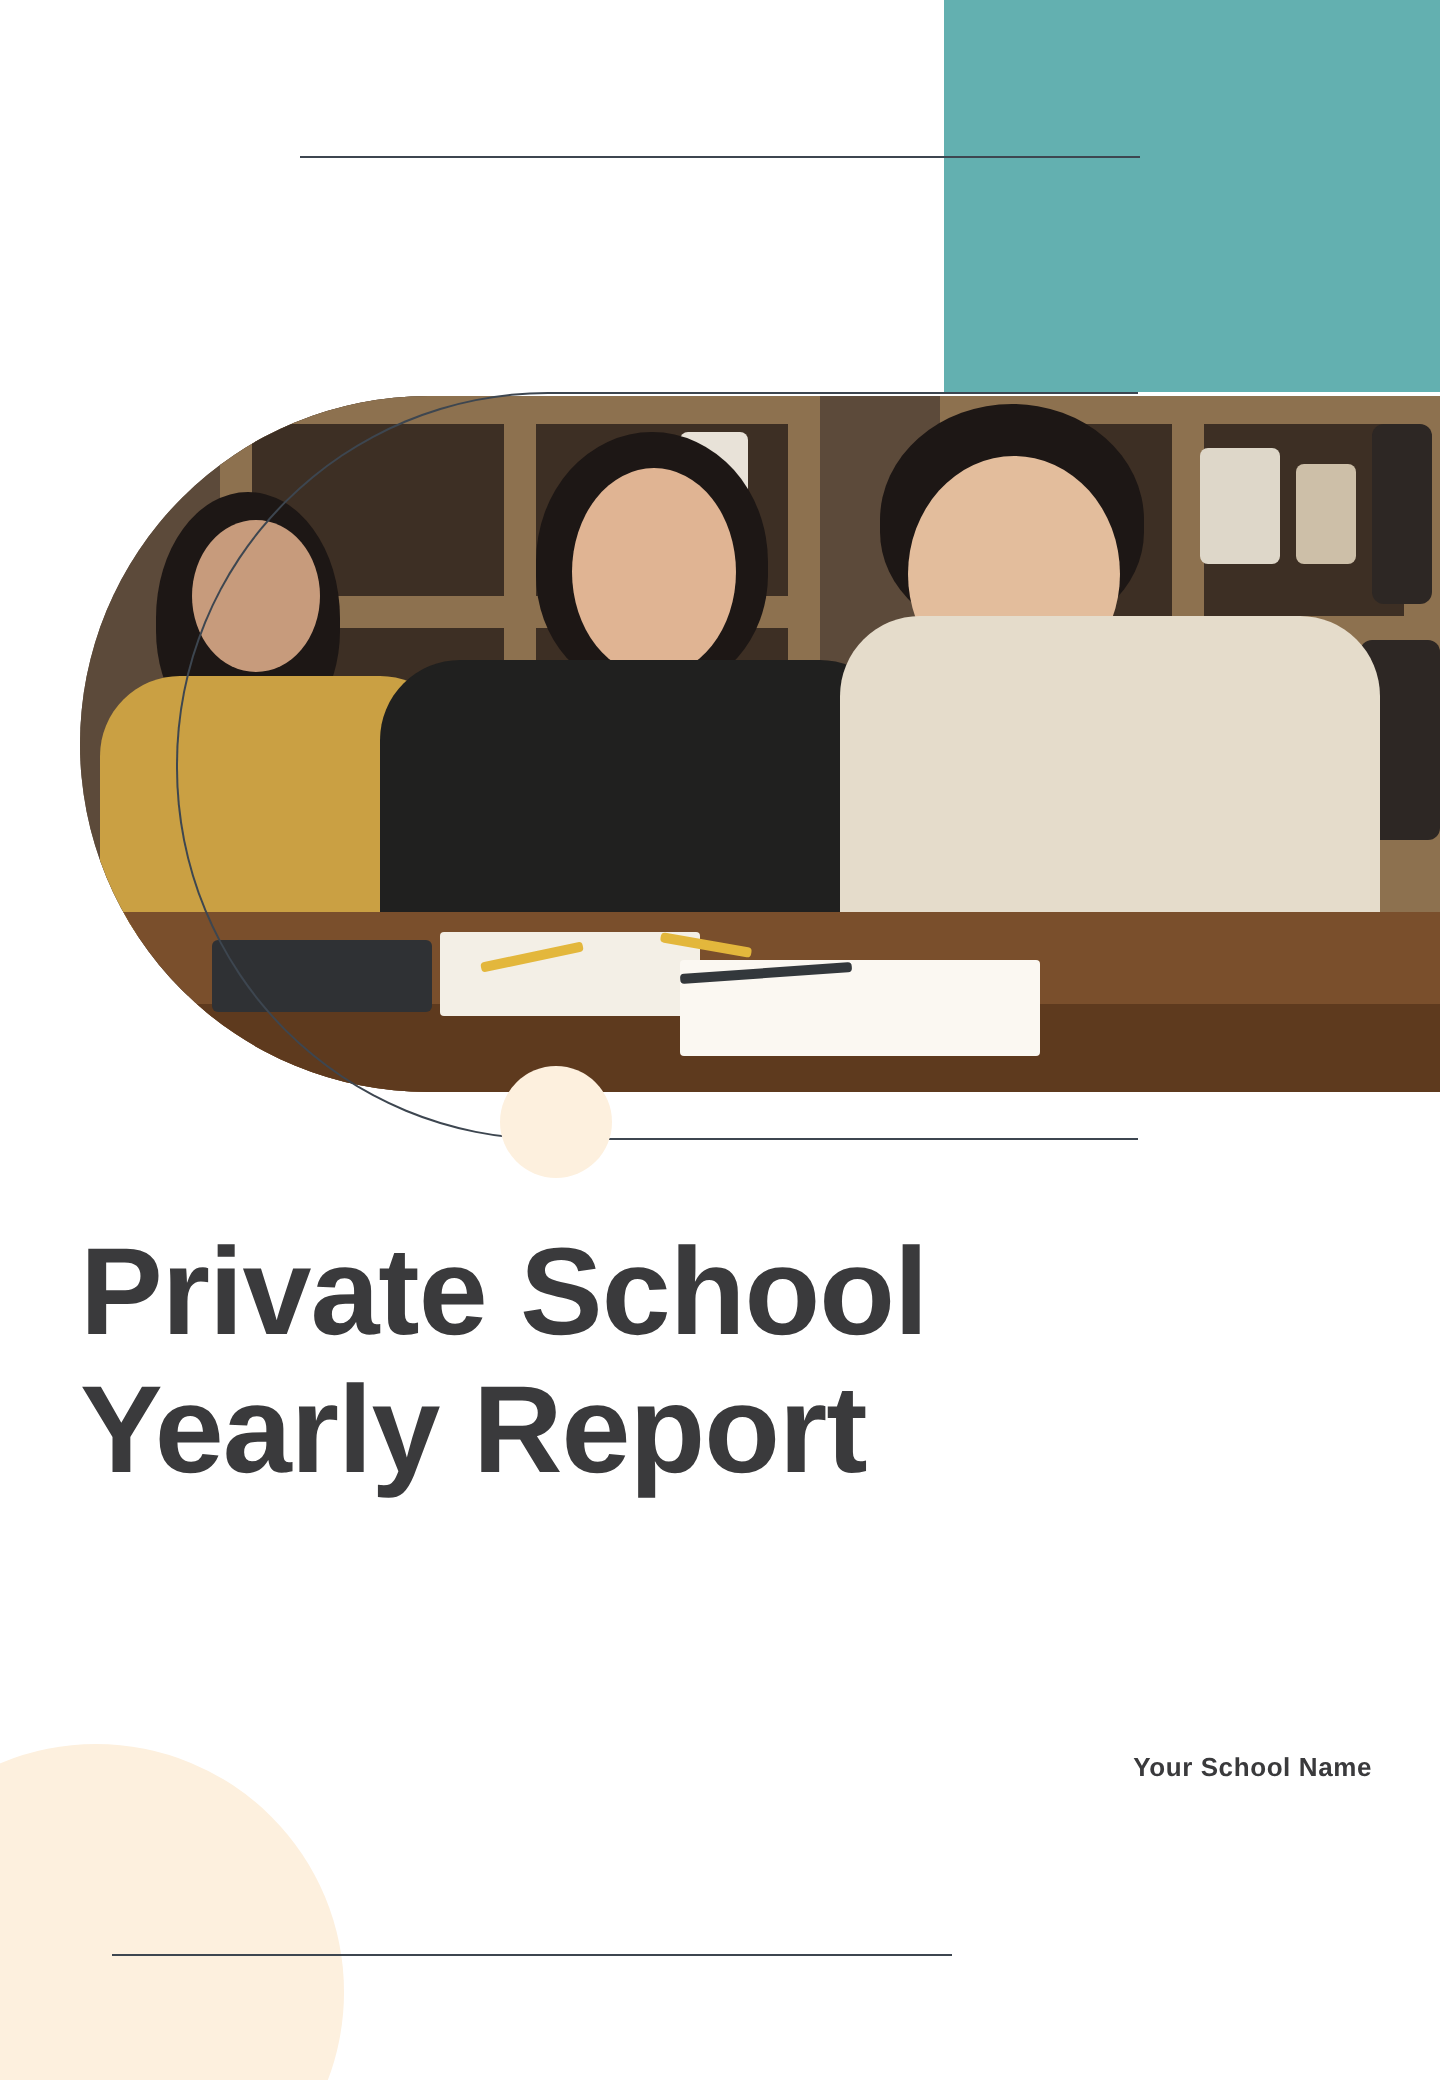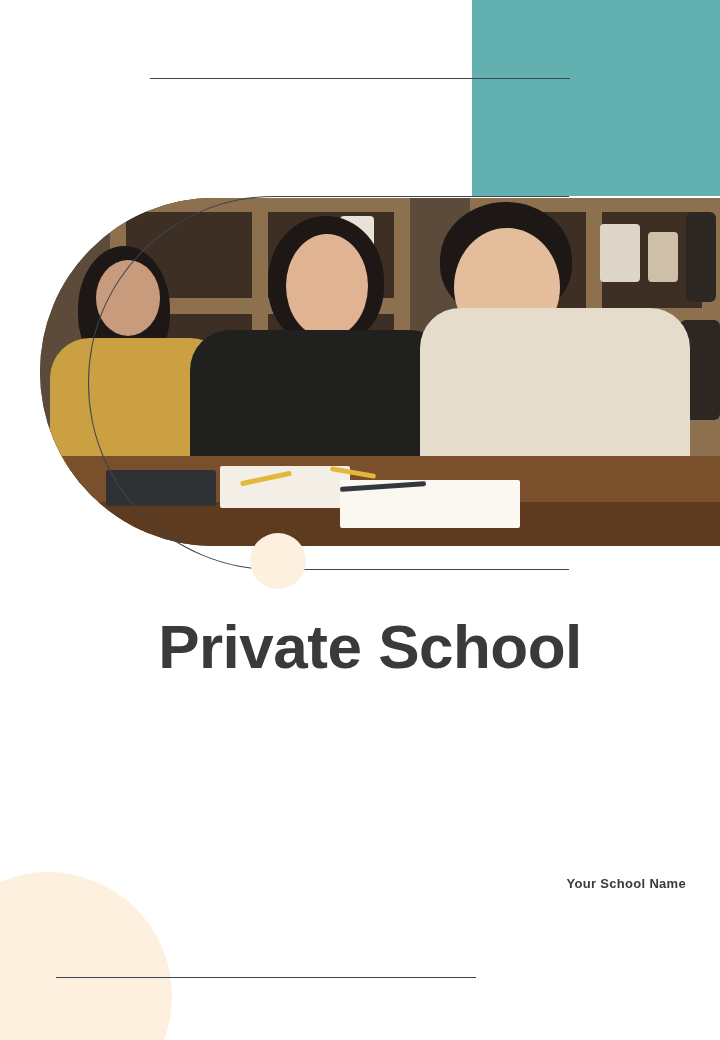--- a/index.html
+++ b/index.html
@@ -145,21 +145,21 @@
     border-radius: 50%;
     background: #fdf0de;
   }
 
   
   .title {
     position: absolute;
     left: 40px;
     top: 612px;
     width: 660px;
-    text-align: center;
+    text-align: left;
     color: #3a3a3c;
     font-size: 62px;
     line-height: 1.12;
     font-weight: bold;
     letter-spacing: -0.5px;
   }
   .title-line { display: block; white-space: nowrap; }
 
   
   .company {
@@ -243,18 +243,19 @@
       <div class="pencil" style="left:300px; top:286px; width:86px; background:#33383c; transform:rotate(-4deg);"></div>
     </div>
   </div>
 
   <div class="arc-outline"></div>
   <div class="cream-circle"></div>
   <div class="cream-corner"></div>
 
   <div class="title">
     <span class="title-line">Private School</span>
+    <span class="title-line">Yearly Report</span>
   </div>
 
   <div class="company">Your School Name</div>
 
   <div class="bottom-rule"></div>
 </div>
 
 </body></html>

